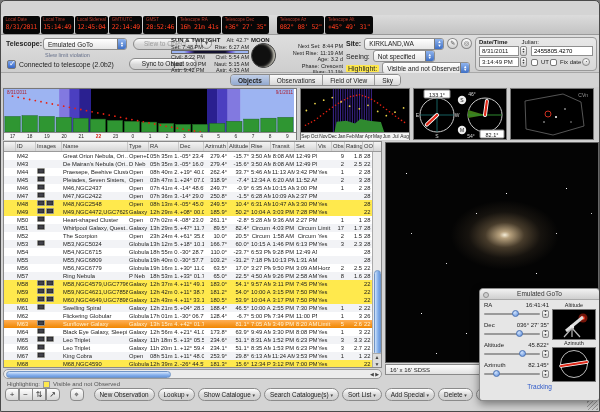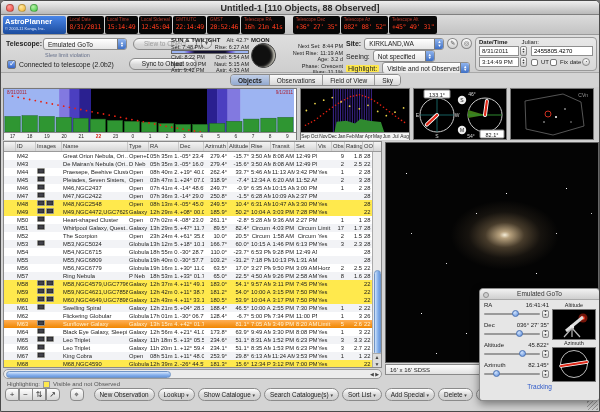--- a/index.html
+++ b/index.html
@@ -117,32 +117,22 @@
 #win::after{content:"";position:absolute;right:1px;bottom:1px;width:11px;height:11px;background:repeating-linear-gradient(135deg,transparent 0 2px,#9a9a9a 2px 3px)}
 svg{display:block}
 .cl{font-size:5px;fill:#ddd;text-anchor:middle;font-family:"Liberation Sans",sans-serif}
 .dv{font-size:5.5px;fill:#111;text-anchor:middle;font-family:"Liberation Sans",sans-serif}
 </style>
 </head>
 <body>
 
 <div id="win">
 
-  <div class="titlebar">
-    <span class="tl r"></span>
-    <span class="tl y"></span>
-    <span class="tl g"></span>
-    <div class="title">Untitled-1 [110 Objects, 88 Observed]</div>
-  </div>
 
   <div class="ledbar">
-    <div class="logo">
-      <span class="nm">AstroPlanner</span>
-      <span class="cp">© 2003-11 Kanga, Inc.</span>
-    </div>
   <div class="led">
         <span class="lab">Local Date</span>
         <span class="val">8/31/2011</span>
       </div>
       <div class="led">
         <span class="lab">Local Time</span>
         <span class="val">15:14:49</span>
       </div>
       <div class="led">
         <span class="lab">Local Sidereal</span>

